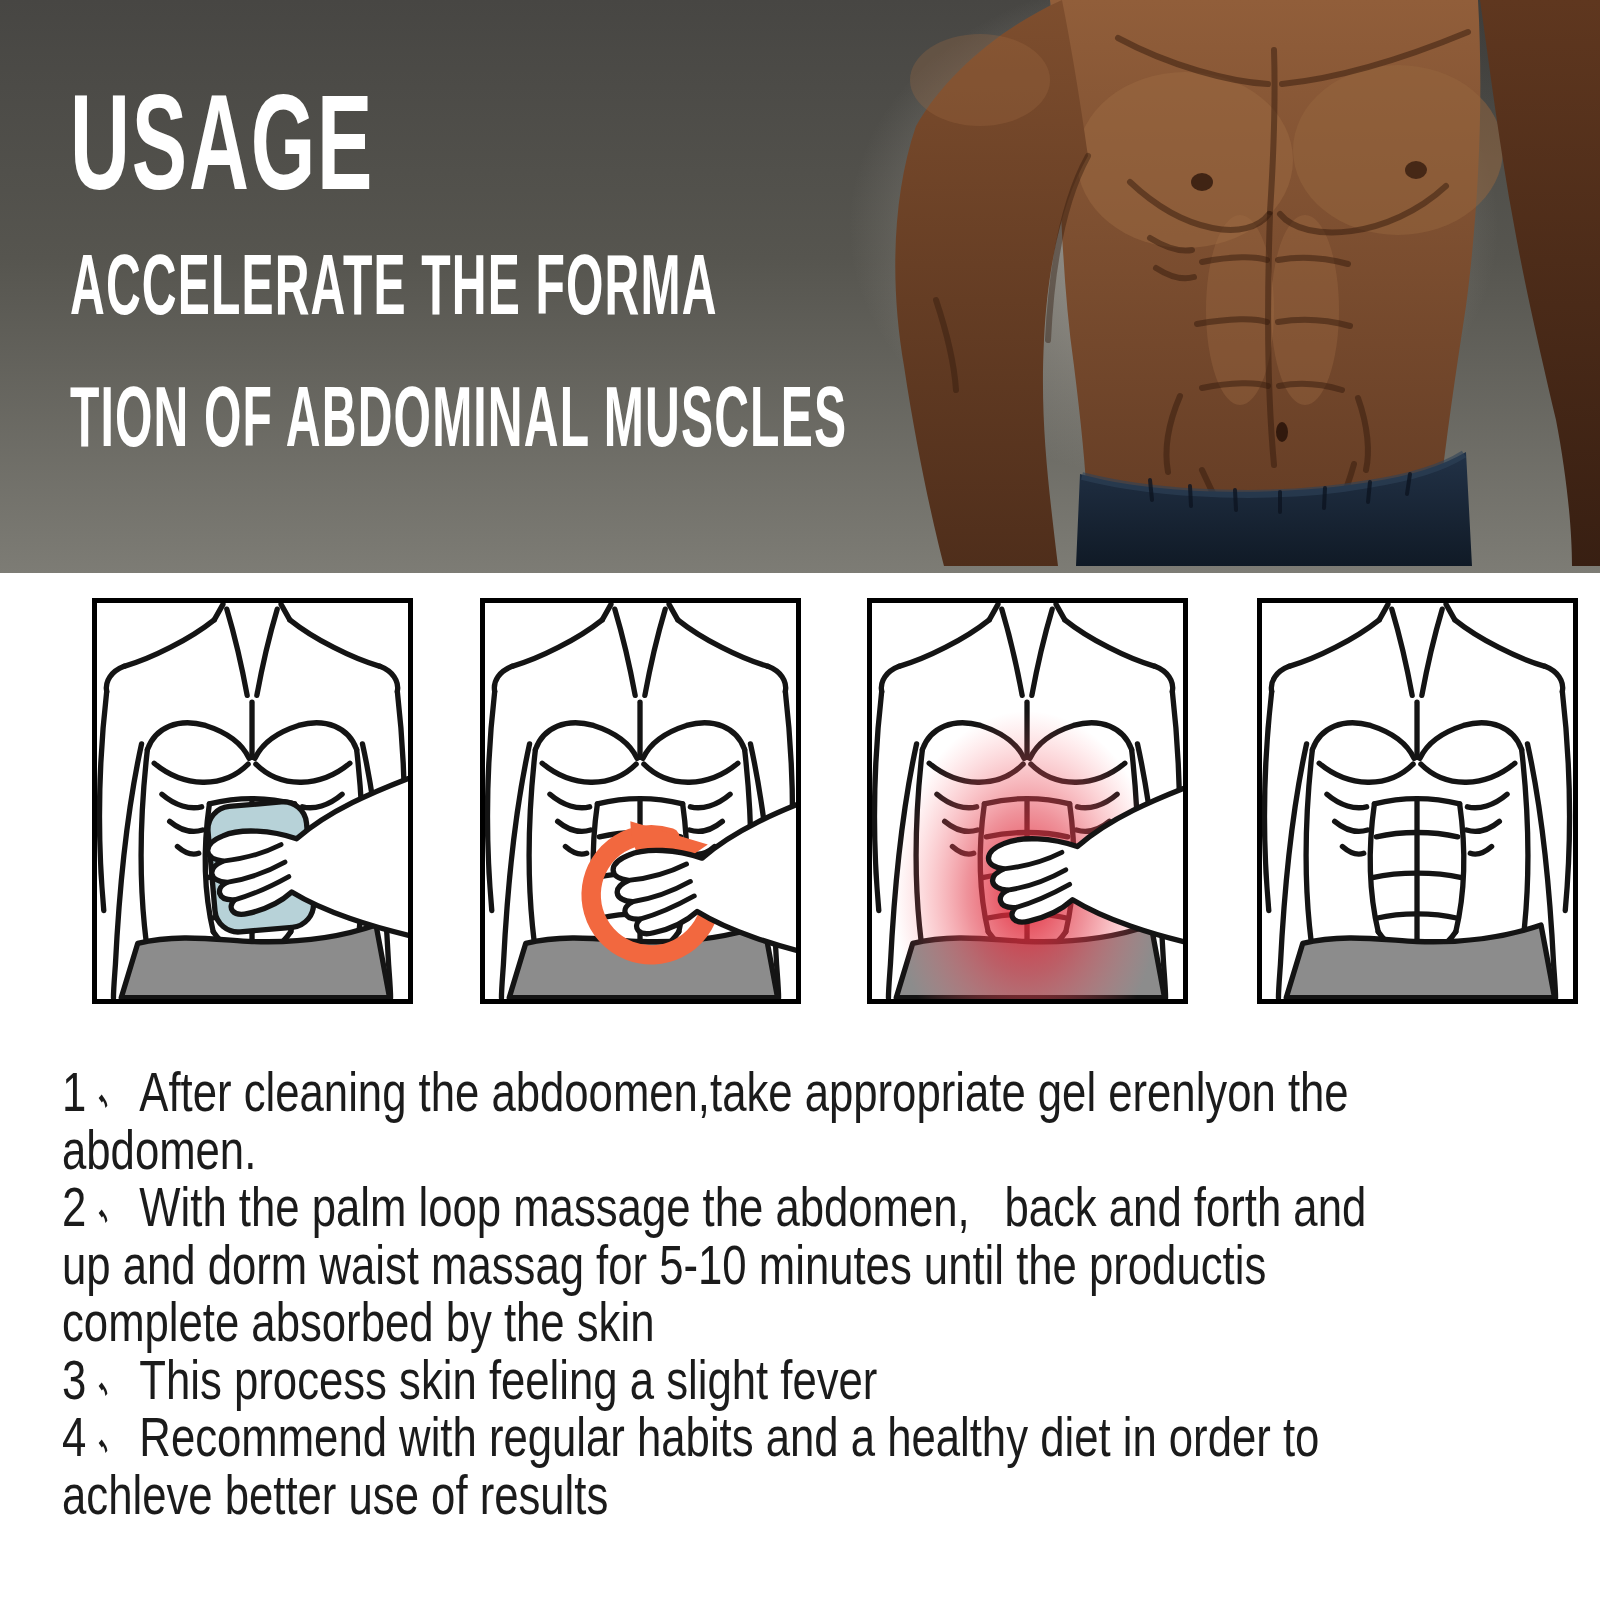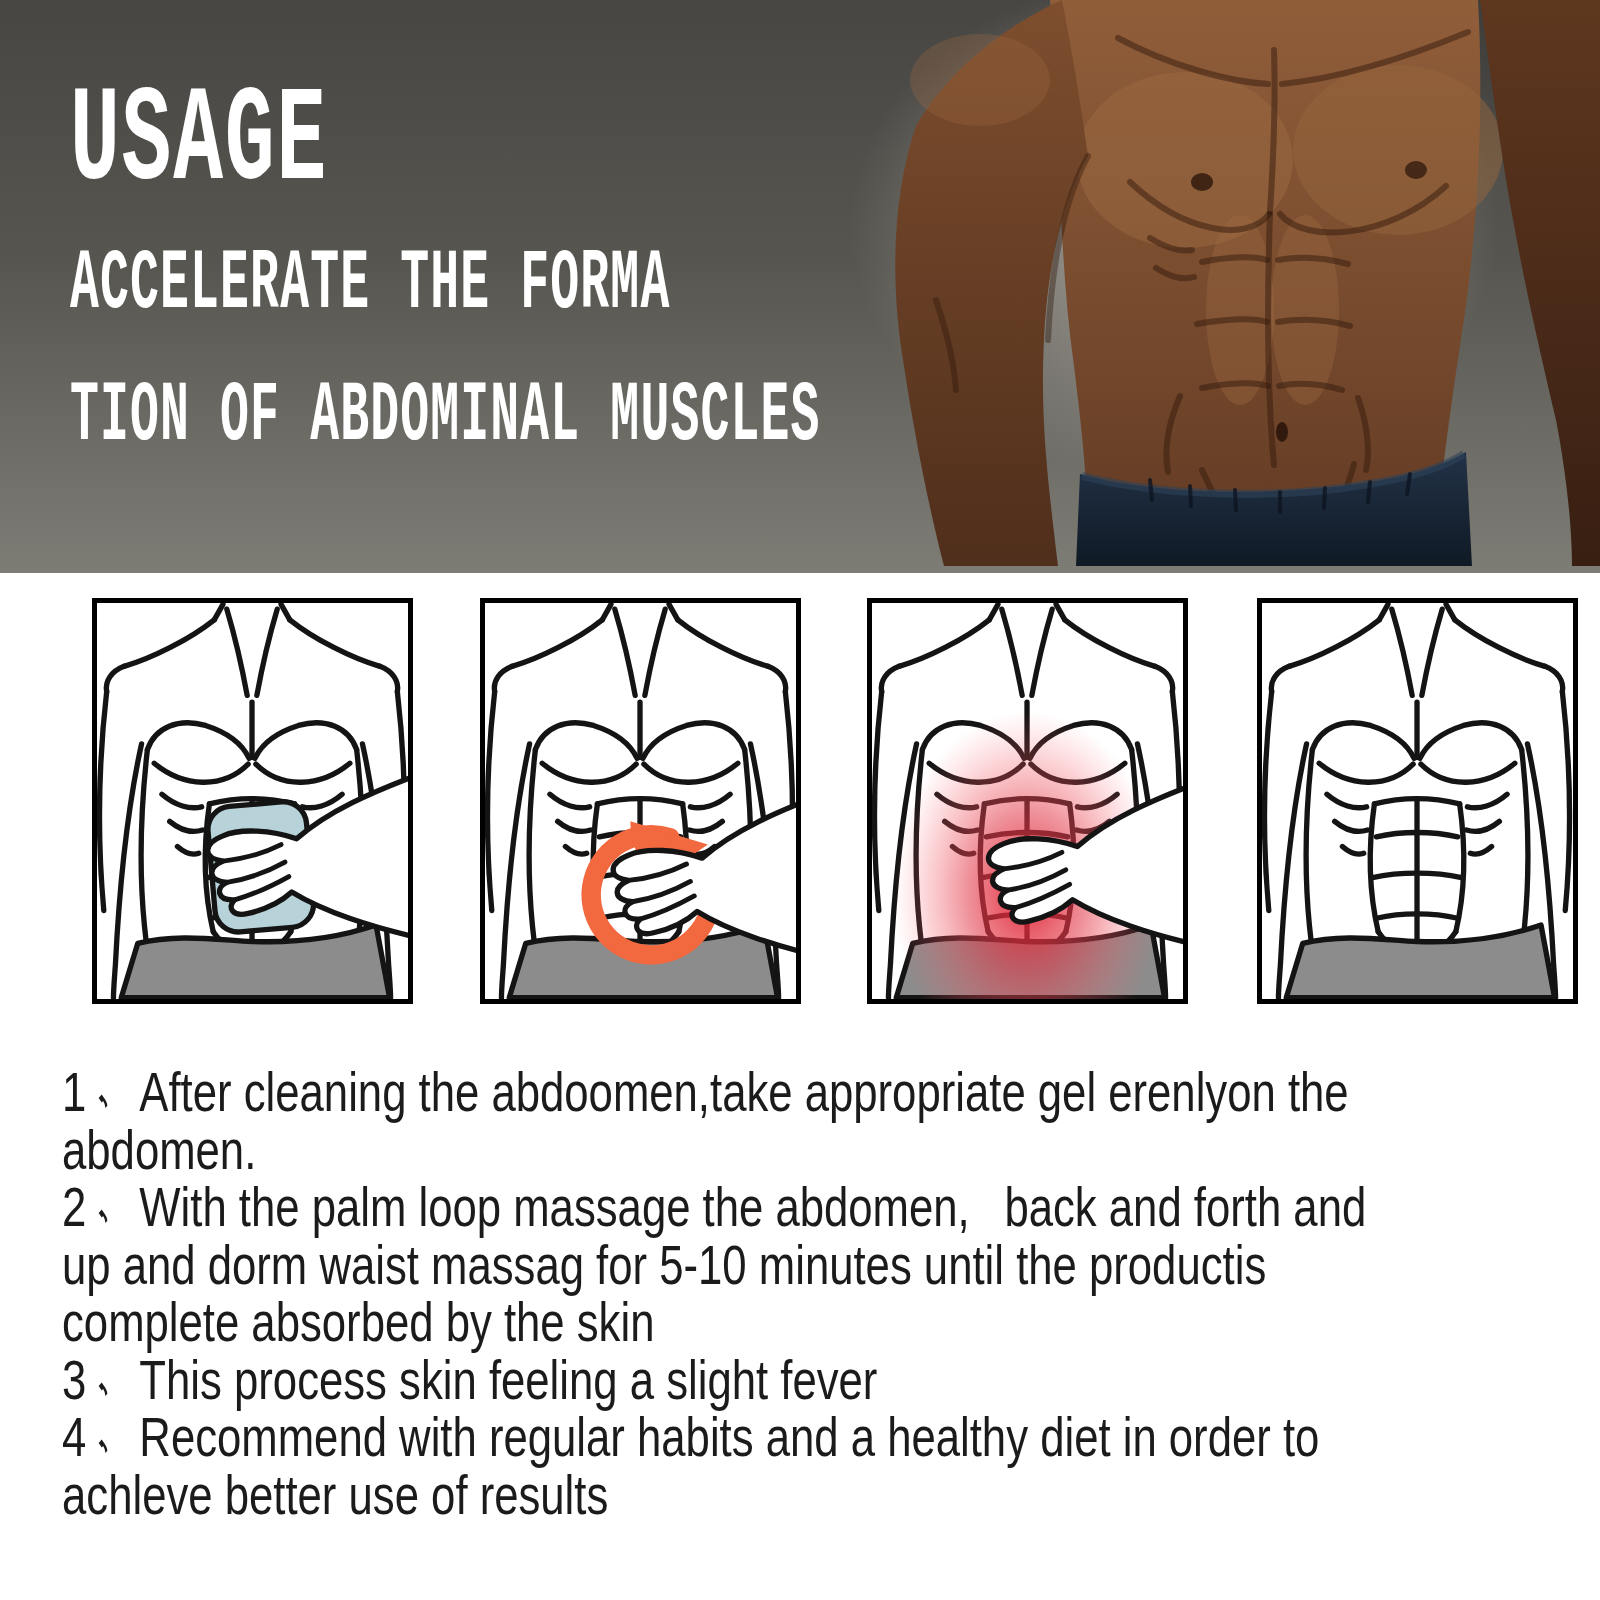--- a/index.html
+++ b/index.html
@@ -1,21 +1,21 @@
 <!DOCTYPE html>
 <html><head>
 <meta charset="utf-8">
 <style>
   html,body{margin:0;padding:0;background:#fff;}
   .page{position:relative;width:1600px;height:1600px;background:#ffffff;overflow:hidden;
         font-family:"Liberation Sans",sans-serif;}
 
   
   .hero{position:absolute;left:0;top:0;width:1600px;height:573px;overflow:hidden;
-        background:linear-gradient(180deg,#474643 0%,#56554f 45%,#7d7c75 100%);font-family:Liberation Mono, monospace;}
+        background:linear-gradient(180deg,#474643 0%,#56554f 45%,#7d7c75 100%);}
   .photo-glow{position:absolute;left:780px;top:0;width:820px;height:566px;
         background:
           radial-gradient(ellipse 55% 62% at 48% 40%, rgba(190,185,177,.8), rgba(190,185,177,0) 72%),
           radial-gradient(ellipse 42% 45% at 100% 0%, rgba(28,28,28,.4), rgba(28,28,28,0) 70%);}
   .photo-wrap{position:absolute;left:850px;top:0;width:750px;height:566px;}
   .photo-wrap svg{display:block;width:750px;height:566px;}
   .hero-title{position:absolute;left:70px;top:74px;margin:0;font-size:136px;line-height:1;
         font-weight:700;color:#ffffff;letter-spacing:3px;white-space:nowrap;
         transform:scaleX(.61);transform-origin:0 0;}
   .hero-sub{position:absolute;left:70px;margin:0;font-size:86px;line-height:1;font-weight:700;

